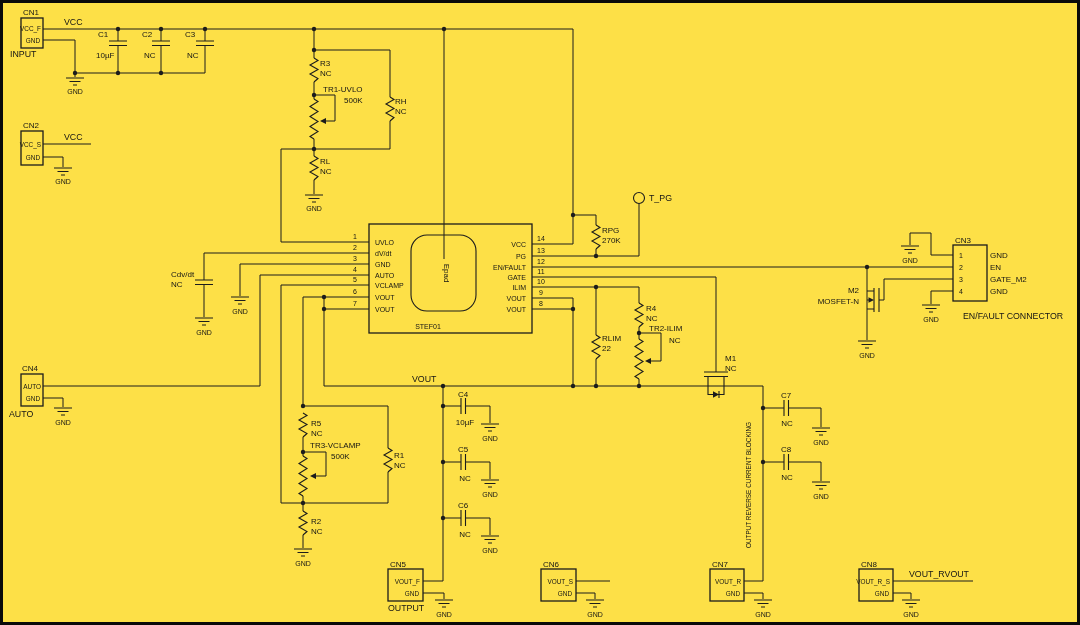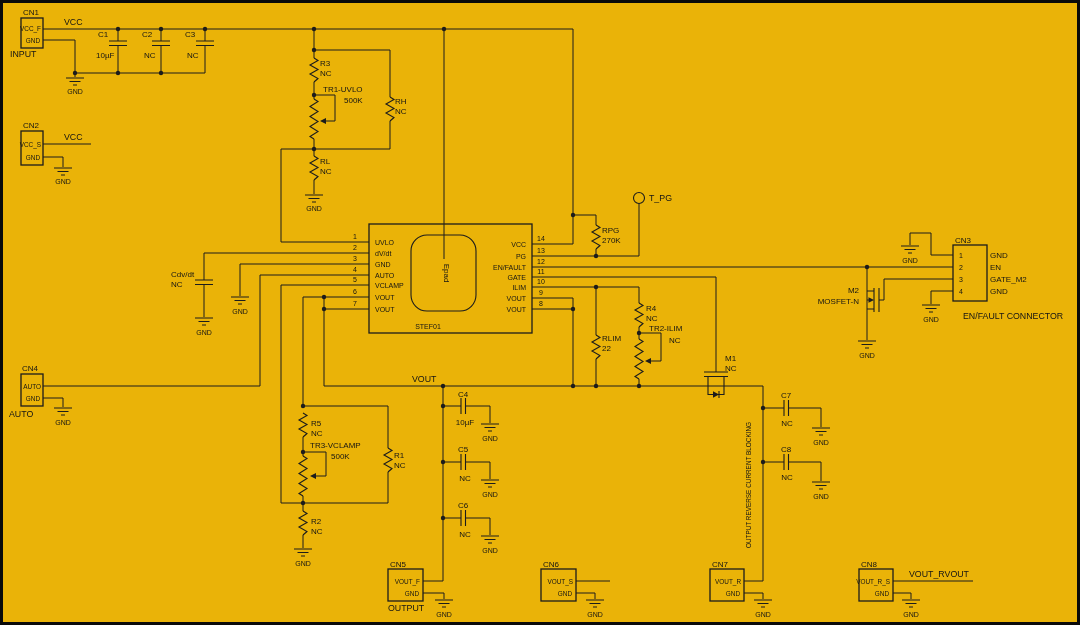--- a/index.html
+++ b/index.html
@@ -1,16 +1,16 @@
 <!DOCTYPE html>
 <html><head>
 <meta charset="utf-8">
 <style>
   html,body{margin:0;padding:0;background:#e8e8e8;}
-  .page{width:1080px;height:625px;background:#eab308;position:relative;box-sizing:border-box;border:3px solid #0a0a0a;}
+  .page{width:1080px;height:625px;background:#fde047;position:relative;box-sizing:border-box;border:3px solid #0a0a0a;}
   svg{display:block;}
   .w{stroke:#1c1c1c;stroke-width:1;fill:none;}
   .box{stroke:#1c1c1c;stroke-width:1.3;fill:none;}
   .sym{stroke:#1c1c1c;stroke-width:1.1;fill:none;}
   .dotf{fill:#1c1c1c;stroke:none;}
   text{font-family:"Liberation Sans","DejaVu Sans",sans-serif;fill:#141414;}
   .t6{font-size:6.4px;}
   .t7{font-size:7px;}
   .t8{font-size:8px;}
   .t9{font-size:8.8px;}

